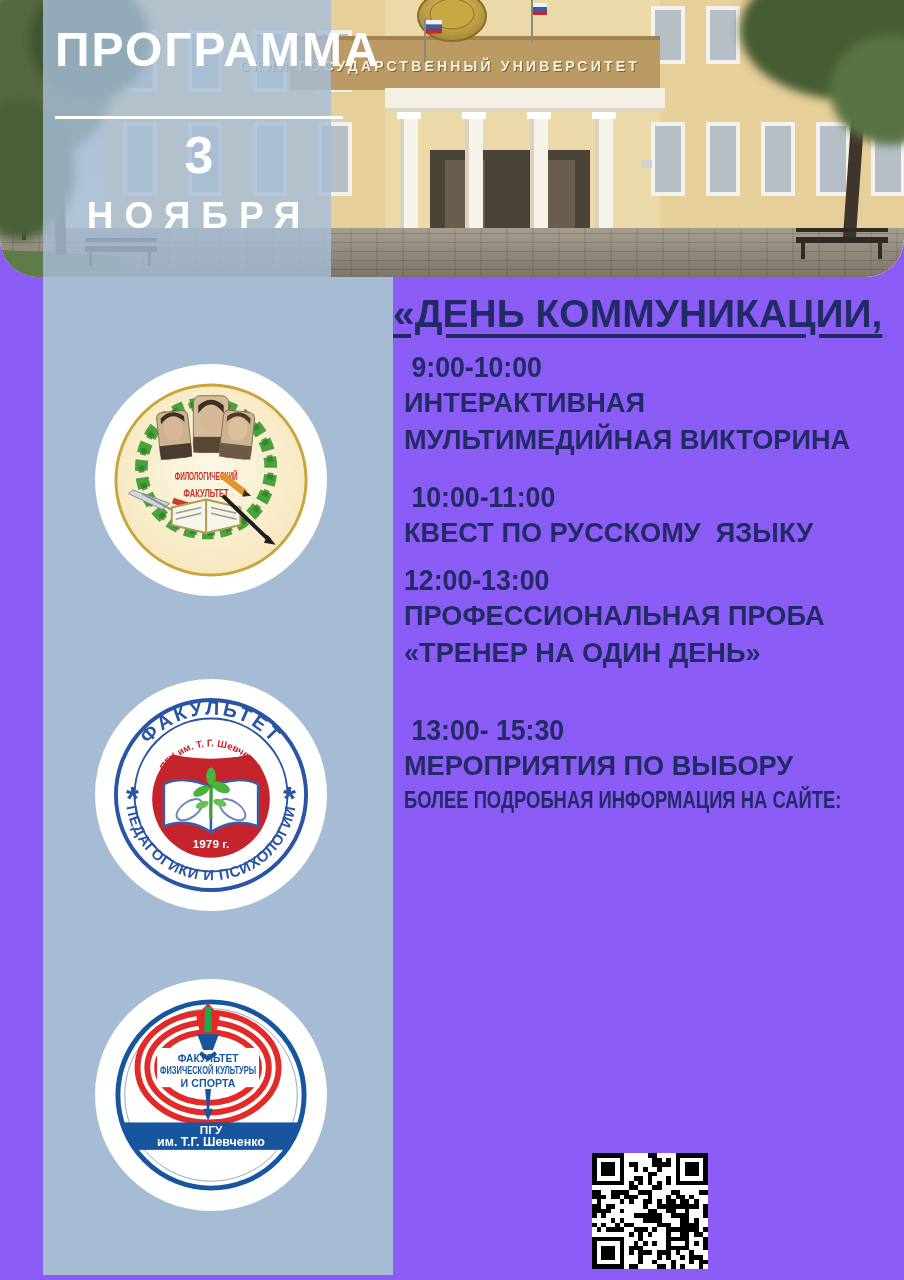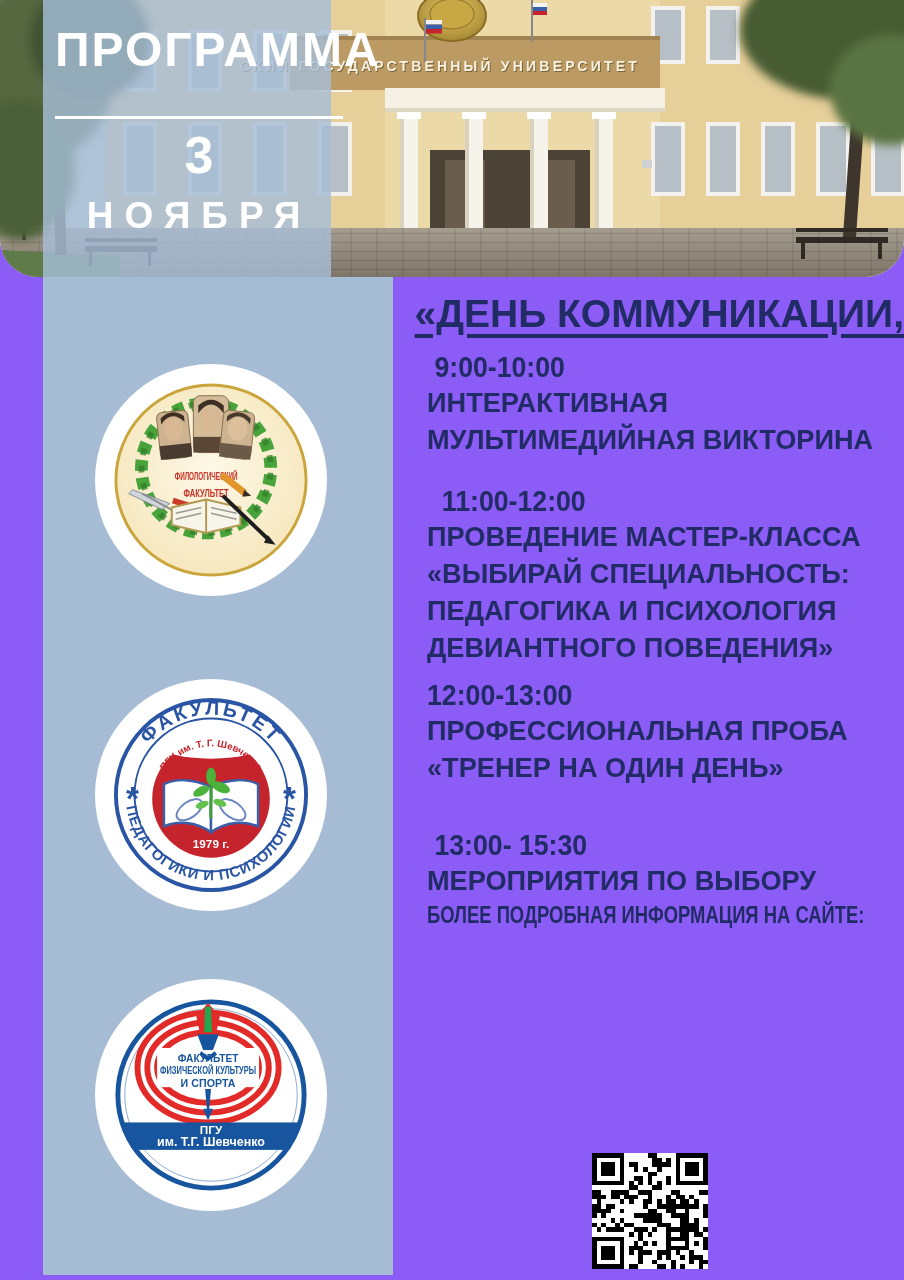--- a/index.html
+++ b/index.html
@@ -46,26 +46,26 @@
     position:absolute;left:52px;width:232px;height:232px;border-radius:50%;
     background:#fff;display:flex;align-items:center;justify-content:center;
   }
   .logo-wrap.l1{top:87px}
   .logo-wrap.l2{top:402px}
   .logo-wrap.l3{top:702px}
   
   .right-col{
     position:absolute;left:393px;top:285px;width:511px;color:var(--navy);
   }
-  .event-title{width:100%;text-align:right;font-weight:bold;font-size:39px;line-height:57px;}
+  .event-title{width:100%;text-align:left;font-weight:bold;font-size:39px;line-height:57px;}
   .event-title span{
     text-decoration:underline;text-decoration-thickness:4px;text-underline-offset:7px;
     white-space:pre;
   }
-  .schedule{padding-left:34px;}
+  .schedule{padding-left:11px;}
   .sch-item .time{
     font-weight:bold;font-size:29px;line-height:34px;white-space:pre;
     transform:scaleX(.92);transform-origin:left center;
   }
   .sch-item .event-line{
     font-weight:bold;font-size:28px;line-height:37px;white-space:pre;
     transform:scaleX(.97);transform-origin:left center;
   }
   .sch-item{margin-top:22px;}
   .sch-item.first{margin-top:8px;}
@@ -384,26 +384,23 @@
     <div class="event-title">
       <div><span>«ДЕНЬ КОММУНИКАЦИИ,</span></div>
     </div>
 
     <div class="schedule">
       <div class="sch-item first">
         <div class="time"> 9:00-10:00</div>
         <div class="event-line">ИНТЕРАКТИВНАЯ</div>
         <div class="event-line">МУЛЬТИМЕДИЙНАЯ ВИКТОРИНА</div>
       </div>
-      <div class="sch-item i3">
-        <div class="time">  11:00-12:00</div>
-        <div class="event-line">ПРОВЕДЕНИЕ МАСТЕР-КЛАССА</div>
-        <div class="event-line">«ВЫБИРАЙ СПЕЦИАЛЬНОСТЬ:</div>
-        <div class="event-line">ПЕДАГОГИКА И ПСИХОЛОГИЯ</div>
-        <div class="event-line">ДЕВИАНТНОГО ПОВЕДЕНИЯ»</div>
+      <div class="sch-item">
+        <div class="time"> 10:00-11:00</div>
+        <div class="event-line">КВЕСТ ПО РУССКОМУ  ЯЗЫКУ</div>
       </div>
       <div class="sch-item i4">
         <div class="time">12:00-13:00</div>
         <div class="event-line">ПРОФЕССИОНАЛЬНАЯ ПРОБА</div>
         <div class="event-line">«ТРЕНЕР НА ОДИН ДЕНЬ»</div>
       </div>
       <div class="sch-item i5">
         <div class="time"> 13:00- 15:30</div>
         <div class="event-line">МЕРОПРИЯТИЯ ПО ВЫБОРУ</div>
         <div class="note">БОЛЕЕ ПОДРОБНАЯ ИНФОРМАЦИЯ НА САЙТЕ:</div>

